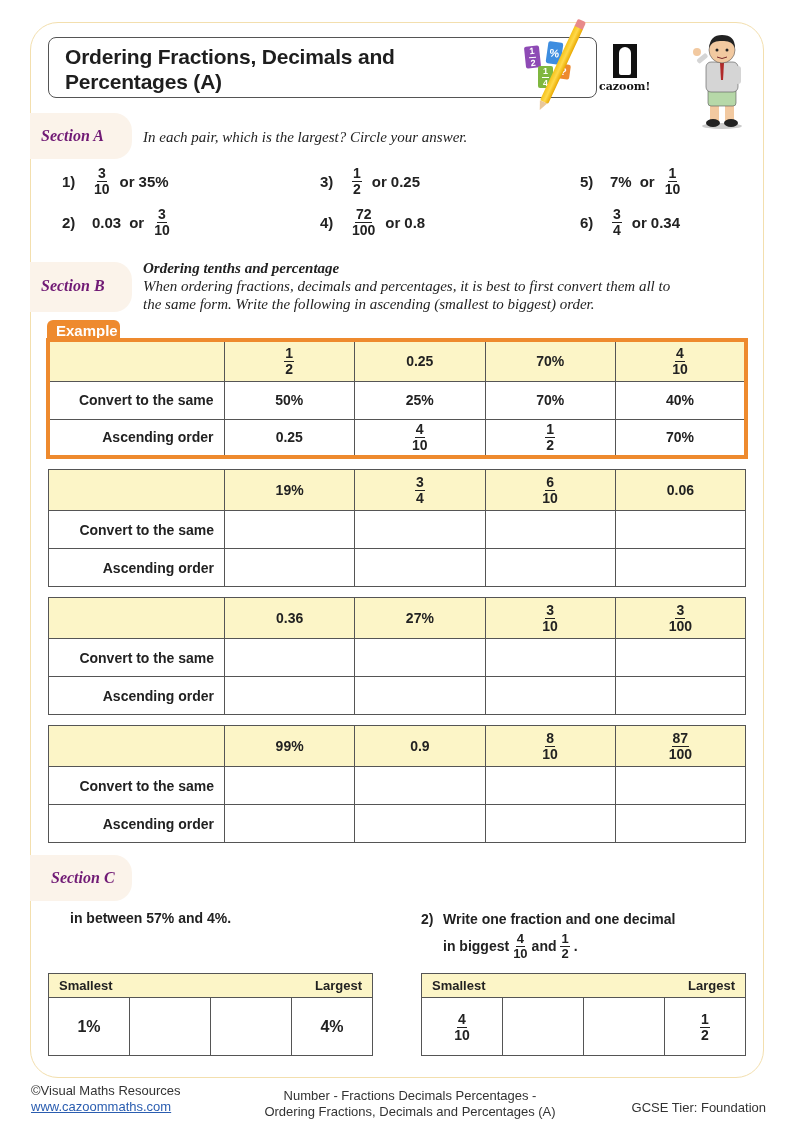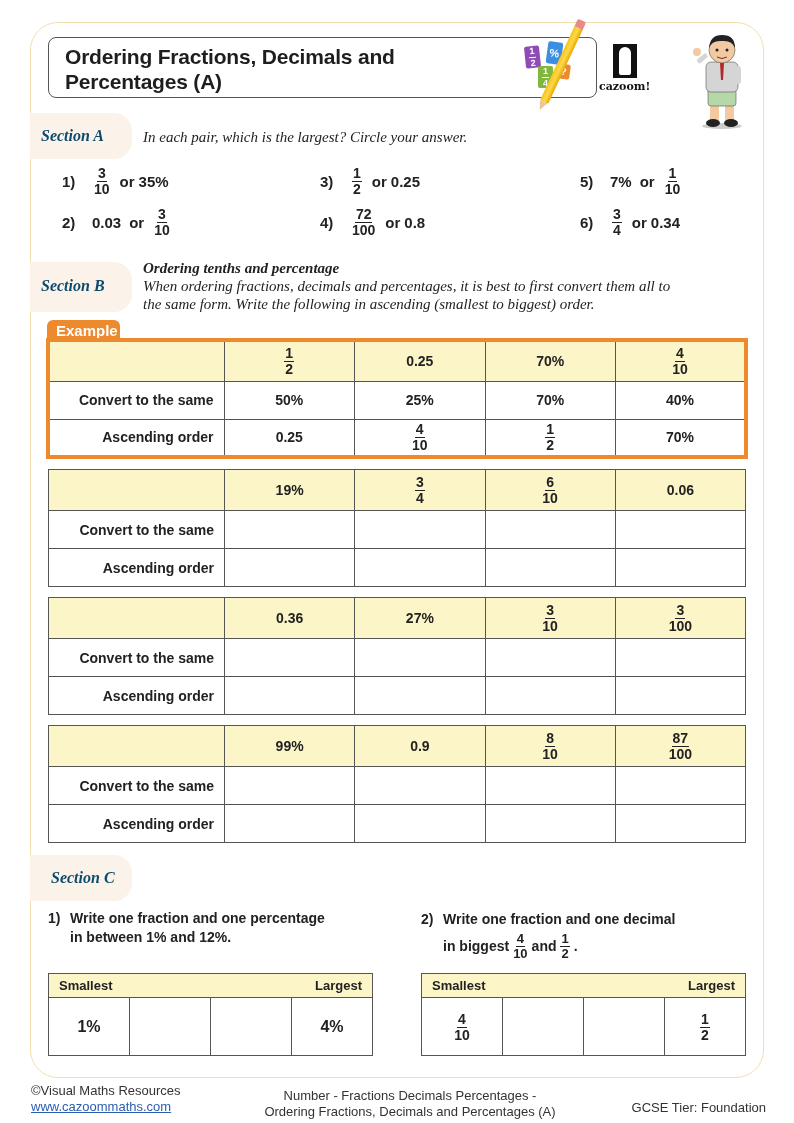--- a/index.html
+++ b/index.html
@@ -31,21 +31,21 @@
   .logo { position: absolute; left: 547px; top: 4px; width: 58px; height: 52px; }
   .logo .cup { position: absolute; left: 17px; top: 2px; width: 24px; height: 34px; background: #111; }
   .logo .cup::after { content: ""; position: absolute; left: 6px; top: 3px; width: 12px; height: 28px; background: #fff; border-radius: 6px 6px 2px 2px; }
   .logo .word { position: absolute; left: 3px; top: 38px; font-family: "DejaVu Serif", serif; font-weight: bold; font-size: 11px; color: #111; }
   .boy { position: absolute; left: 692px; top: 30px; width: 60px; height: 100px; }
 
   .section-tab {
     position: absolute; left: 30px; width: 102px; height: 46px; background: #fbf3ea; border-radius: 0 18px 18px 0;
   }
   .section-label {
-    position: absolute; font-family: "Liberation Serif", serif; font-style: italic; font-weight: bold; font-size: 16px; color: #0c4a6e;
+    position: absolute; font-family: "Liberation Serif", serif; font-style: italic; font-weight: bold; font-size: 16px; color: #701a75;
   }
   .instr { position: absolute; font-family: "Liberation Serif", serif; font-style: italic; font-size: 15px; color: #222; line-height: 18px; }
 
   .q { position: absolute; font-size: 15px; font-weight: bold; color: #222; display: flex; align-items: center; height: 36px; }
   .q .num { width: 26px; }
   .frac { display: inline-flex; flex-direction: column; align-items: center; font-size: 14px; line-height: 15px; margin: 0 6px; }
   .frac .n { padding: 0 1px; border-bottom: 1.2px solid #222; }
   .q .sp { margin: 0 4px; }
 
   .example-tab {
@@ -354,22 +354,21 @@
         <td></td>
         <td></td>
   </tr>
 </tbody>
   </table>
 
 <div class="section-tab" style="top:855px;height:46px;"></div>
 <div class="section-label" style="left:51px;top:869px;">Section C</div>
 
 <div class="c-q" style="left:48px;top:909px;">
-  <div><span style="display:inline-block;width:22px;">1)</span><span>Write one fraction and one percentage</span></div>
-  <div style="padding-left:22px;">in between 1% and 12%.</div>
+  <div style="padding-left:22px;">in between 57% and 4%.</div>
 </div>
 
 <div class="c-q" style="left:421px;top:910px;">
   <div><span style="display:inline-block;width:22px;">2)</span><span>Write one fraction and one decimal</span></div>
   <div style="padding-left:22px;margin-top:3px;display:flex;align-items:center;">
     <span>in biggest</span>
     <span class="frac">
         <span class="n">4</span>
         <span>10</span>
       </span>

